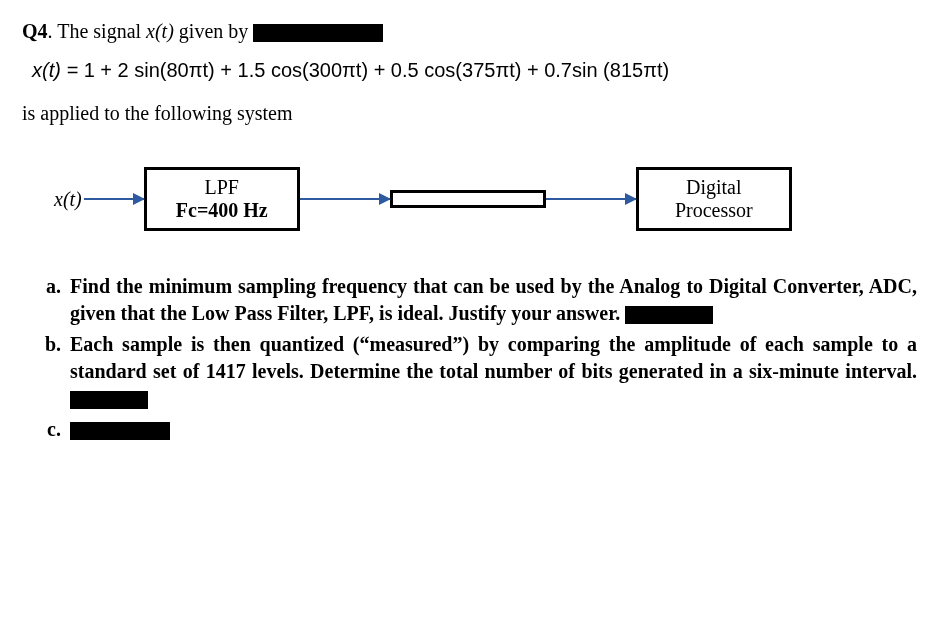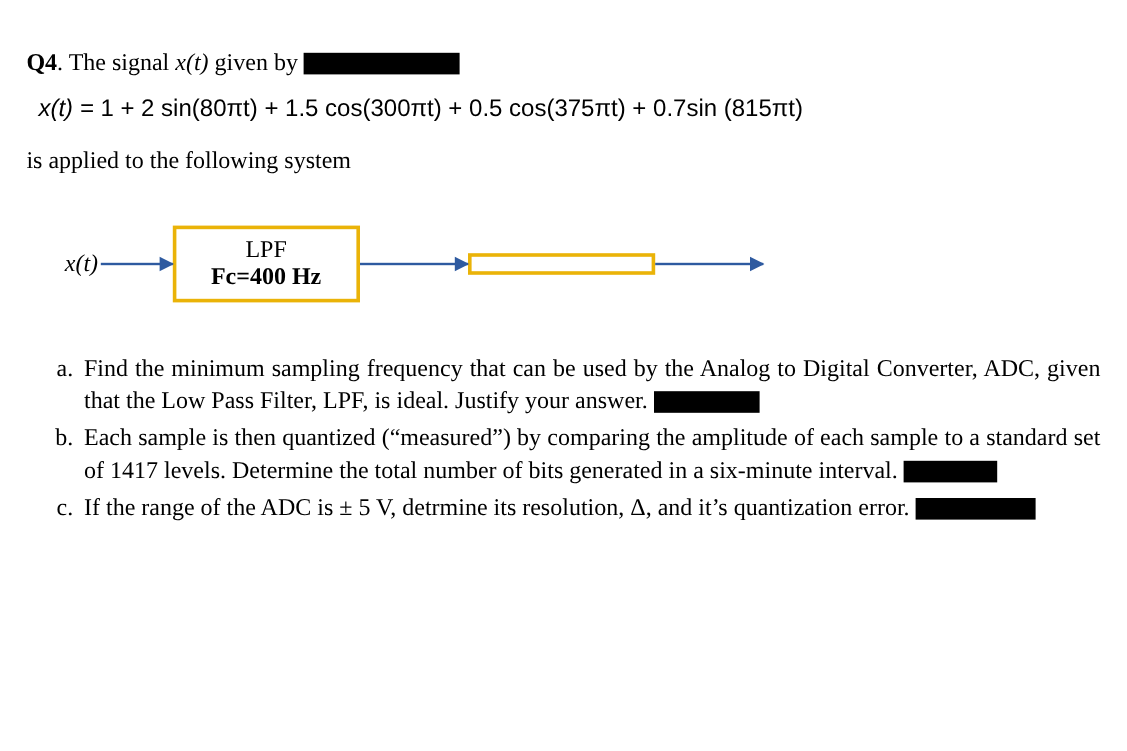--- a/index.html
+++ b/index.html
@@ -8,21 +8,20 @@
       color: #000;
       background: #fff;
       margin: 0;
       padding: 18px 22px;
       width: 939px;
       box-sizing: border-box;
       line-height: 1.35;
     }
     .q-header {
       margin-bottom: 12px;
-      margin-top: 21px;
     }
     .bold { font-weight: bold; }
     .blackbox {
       display: inline-block;
       background: #000;
       height: 18px;
       vertical-align: -4px;
     }
     .eqline {
       margin: 10px 0 16px 10px;
@@ -54,39 +53,40 @@
     .arrow::after {
       content: "";
       position: absolute;
       right: -1px;
       top: -5px;
       border-left: 12px solid #2e5aa0;
       border-top: 6px solid transparent;
       border-bottom: 6px solid transparent;
     }
     .dbox {
-      border: 3px solid #eab308;
+      border: 3px solid #000000;
       padding: 6px 20px;
       background: #fff;
       text-align: center;
       min-width: 110px;
       font-size: 20px;
       line-height: 1.15;
     }
     .dbox .sub { font-size: 20px; font-weight: bold; }
     .small-caps { font-variant: small-caps; letter-spacing: 0.5px; }
     ol.parts {
       list-style-type: lower-alpha;
       padding-left: 44px;
       margin: 0;
     }
     ol.parts > li {
       text-align: justify;
       margin-bottom: 4px;
       padding-left: 4px;
+      font-weight: bold;
     }
   </style>
 </head>
 <body>
 
 <div class="q-header">
   <span class="bold">Q4</span><span>.  The signal </span><span style="font-style:italic">x(t)</span><span> given by </span>
   <span class="blackbox" style="width:130px;"></span>
 </div>
 
@@ -100,28 +100,31 @@
   <span class="sig-label">x(t)</span>
   <div class="arrow short"></div>
   <div class="dbox">
     <div>LPF</div>
     <div class="sub">Fc=400 Hz</div>
   </div>
   <div class="arrow" style="width:90px"></div>
   <div class="dbox">
   </div>
   <div class="arrow" style="width:90px"></div>
+  <div class="dbox">
+    <div>Digital</div>
+    <div>Processor</div>
+  </div>
 </div>
 
 <ol class="parts">
   <li>
     <span>Find the minimum sampling frequency that can be used by the Analog to Digital Converter, ADC, given that the Low Pass Filter, LPF, is ideal. Justify your answer.</span>
     <span class="blackbox" style="width:88px;"></span>
   </li>
   <li>
     <span>Each sample is then quantized (“measured”) by comparing the amplitude of each sample to a standard set of 1417 levels. Determine the total number of bits generated in a six-minute interval.</span>
     <span class="blackbox" style="width:78px;"></span>
   </li>
   <li>
-    <span>If the range of the ADC is ± 5 V, detrmine its resolution, Δ, and it’s quantization error.</span>
     <span class="blackbox" style="width:100px;"></span>
   </li>
 </ol>
 
 </body></html>

